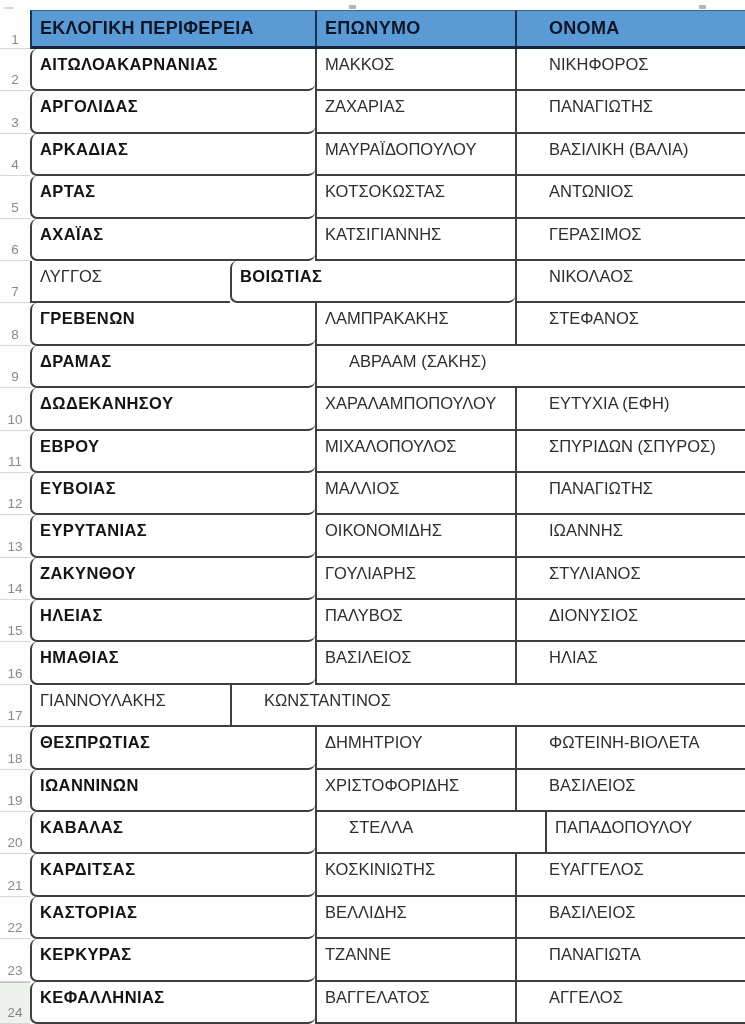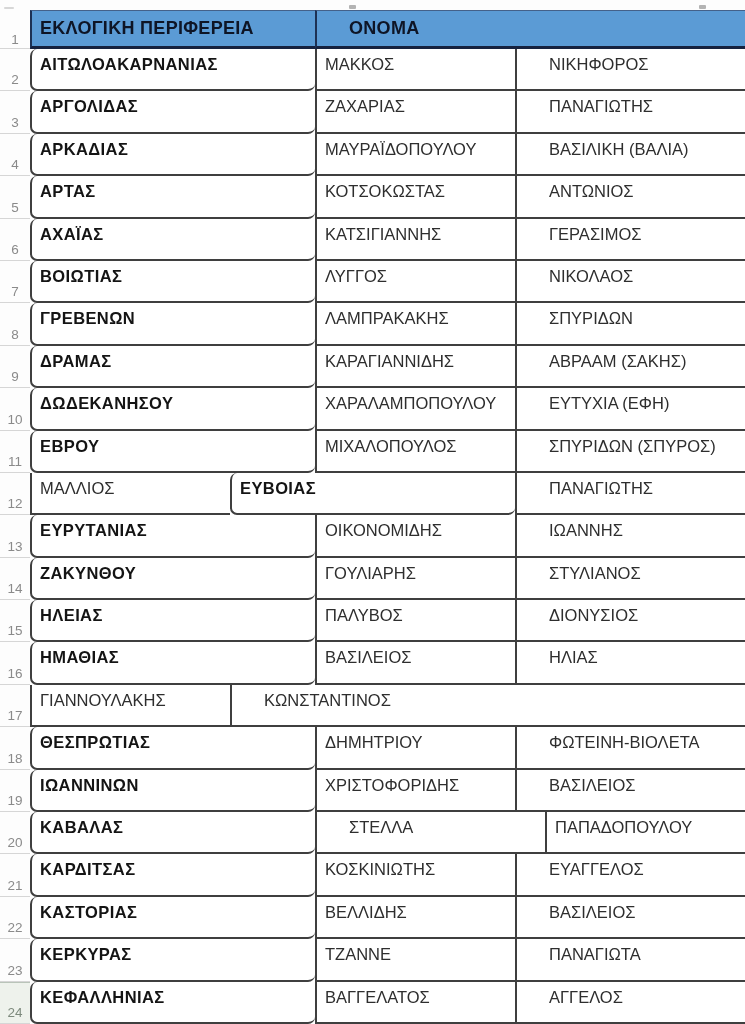--- a/index.html
+++ b/index.html
@@ -86,20 +86,21 @@
   <div class="top-strip">
     <span class="mark m0"></span>
     <span class="mark m1"></span>
     <span class="mark m2"></span>
   </div>
 
   <div class="grid">
     <div class="row header-row">
       <div class="gutter head-gutter">1</div>
       <div class="cell c1 hcell">ΕΚΛΟΓΙΚΗ ΠΕΡΙΦΕΡΕΙΑ</div>
+      <div class="cell c2 hcell">ΕΠΩΝΥΜΟ</div>
       <div class="cell c3 hcell">ΟΝΟΜΑ</div>
     </div>
     <div id="rows">
   <div class="row data-row">
     <div class="gutter">2</div>
     <div class="cell c1 bold">ΑΙΤΩΛΟΑΚΑΡΝΑΝΙΑΣ</div>
     <div class="cell c2">ΜΑΚΚΟΣ</div>
     <div class="cell c3">ΝΙΚΗΦΟΡΟΣ</div>
   </div>
 
@@ -126,57 +127,56 @@
 
   <div class="row data-row">
     <div class="gutter">6</div>
     <div class="cell c1 bold">ΑΧΑΪΑΣ</div>
     <div class="cell c2">ΚΑΤΣΙΓΙΑΝΝΗΣ</div>
     <div class="cell c3">ΓΕΡΑΣΙΜΟΣ</div>
   </div>
 
   <div class="row data-row">
     <div class="gutter">7</div>
+    <div class="cell c2">ΛΥΓΓΟΣ</div>
     <div class="cell c1 bold">ΒΟΙΩΤΙΑΣ</div>
-    <div class="cell c2">ΛΥΓΓΟΣ</div>
     <div class="cell c3">ΝΙΚΟΛΑΟΣ</div>
   </div>
 
   <div class="row data-row">
     <div class="gutter">8</div>
     <div class="cell c1 bold">ΓΡΕΒΕΝΩΝ</div>
     <div class="cell c2">ΛΑΜΠΡΑΚΑΚΗΣ</div>
-    <div class="cell c3">ΣΠΥΡΙΔΩΝ</div>
+    <div class="cell c3">ΣΤΕΦΑΝΟΣ</div>
   </div>
 
   <div class="row data-row">
     <div class="gutter">9</div>
     <div class="cell c1 bold">ΔΡΑΜΑΣ</div>
-    <div class="cell c2">ΚΑΡΑΓΙΑΝΝΙΔΗΣ</div>
     <div class="cell c3">ΑΒΡΑΑΜ (ΣΑΚΗΣ)</div>
   </div>
 
   <div class="row data-row">
     <div class="gutter">10</div>
     <div class="cell c1 bold">ΔΩΔΕΚΑΝΗΣΟΥ</div>
     <div class="cell c2">ΧΑΡΑΛΑΜΠΟΠΟΥΛΟΥ</div>
     <div class="cell c3">ΕΥΤΥΧΙΑ (ΕΦΗ)</div>
   </div>
 
   <div class="row data-row">
     <div class="gutter">11</div>
     <div class="cell c1 bold">ΕΒΡΟΥ</div>
     <div class="cell c2">ΜΙΧΑΛΟΠΟΥΛΟΣ</div>
     <div class="cell c3">ΣΠΥΡΙΔΩΝ (ΣΠΥΡΟΣ)</div>
   </div>
 
   <div class="row data-row">
     <div class="gutter">12</div>
+    <div class="cell c1 bold">ΕΥΒΟΙΑΣ</div>
     <div class="cell c2">ΜΑΛΛΙΟΣ</div>
-    <div class="cell c1 bold">ΕΥΒΟΙΑΣ</div>
     <div class="cell c3">ΠΑΝΑΓΙΩΤΗΣ</div>
   </div>
 
   <div class="row data-row">
     <div class="gutter">13</div>
     <div class="cell c1 bold">ΕΥΡΥΤΑΝΙΑΣ</div>
     <div class="cell c2">ΟΙΚΟΝΟΜΙΔΗΣ</div>
     <div class="cell c3">ΙΩΑΝΝΗΣ</div>
   </div>
 

